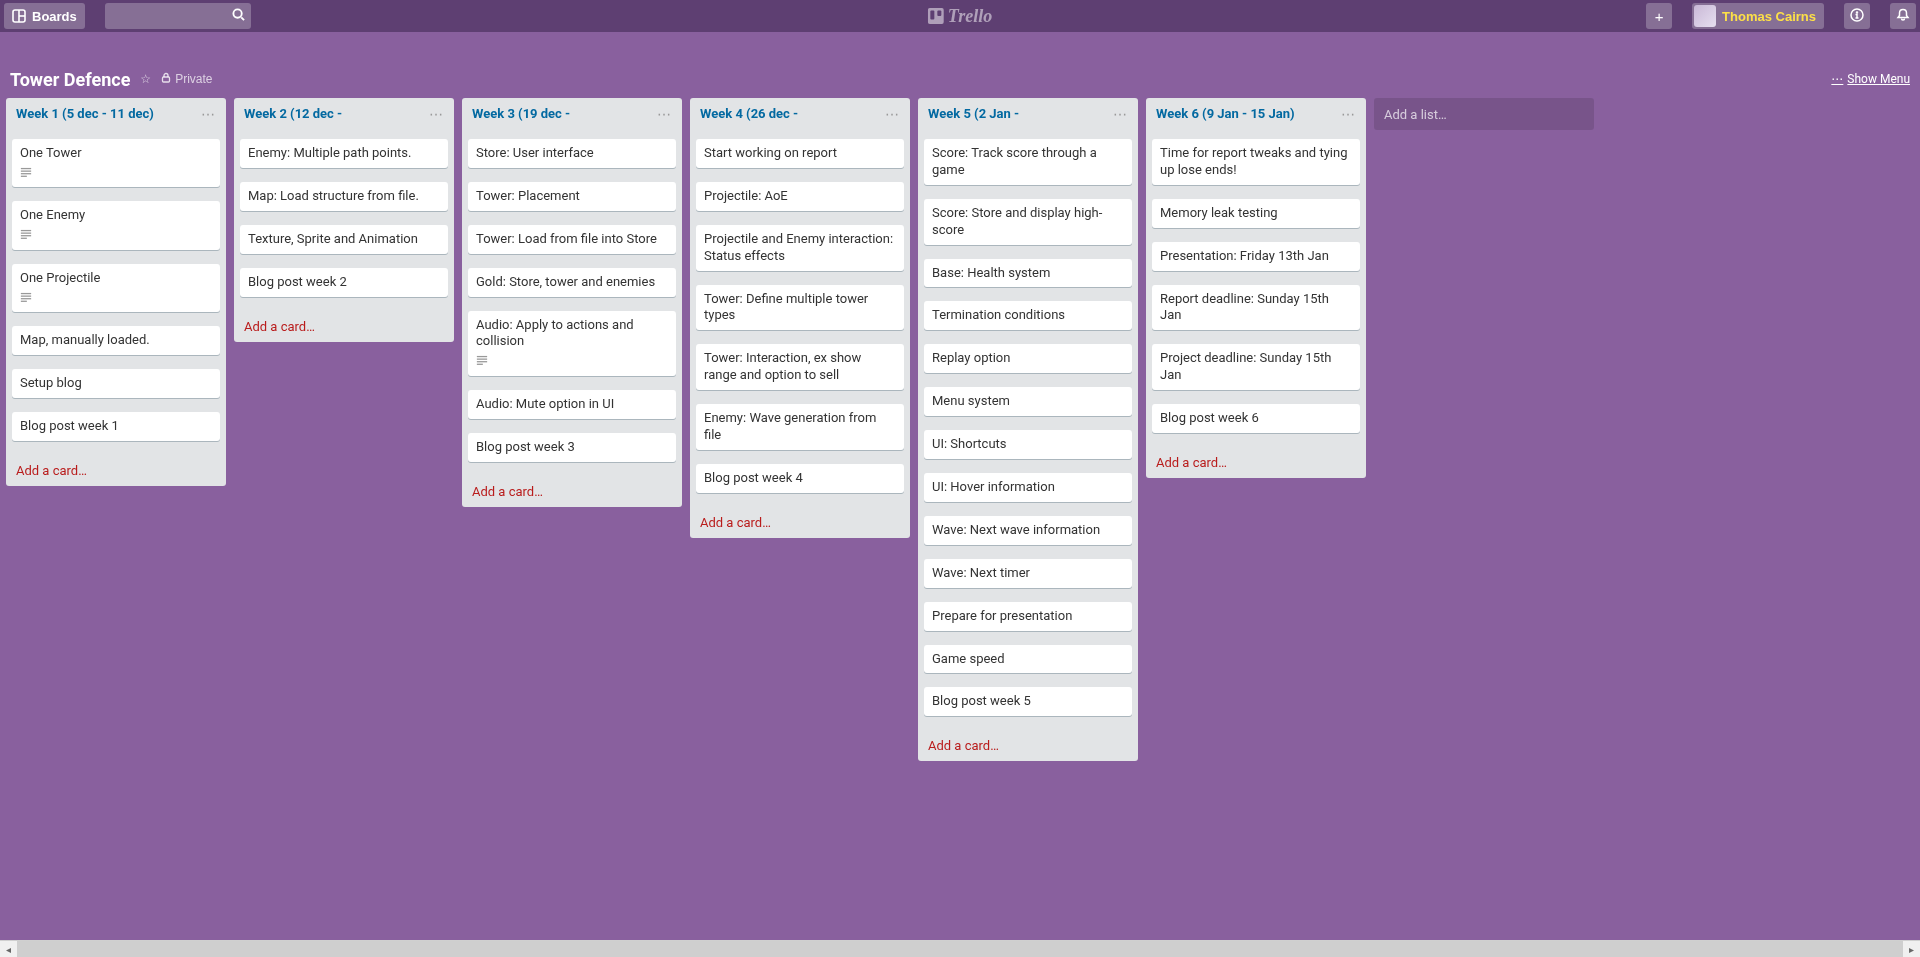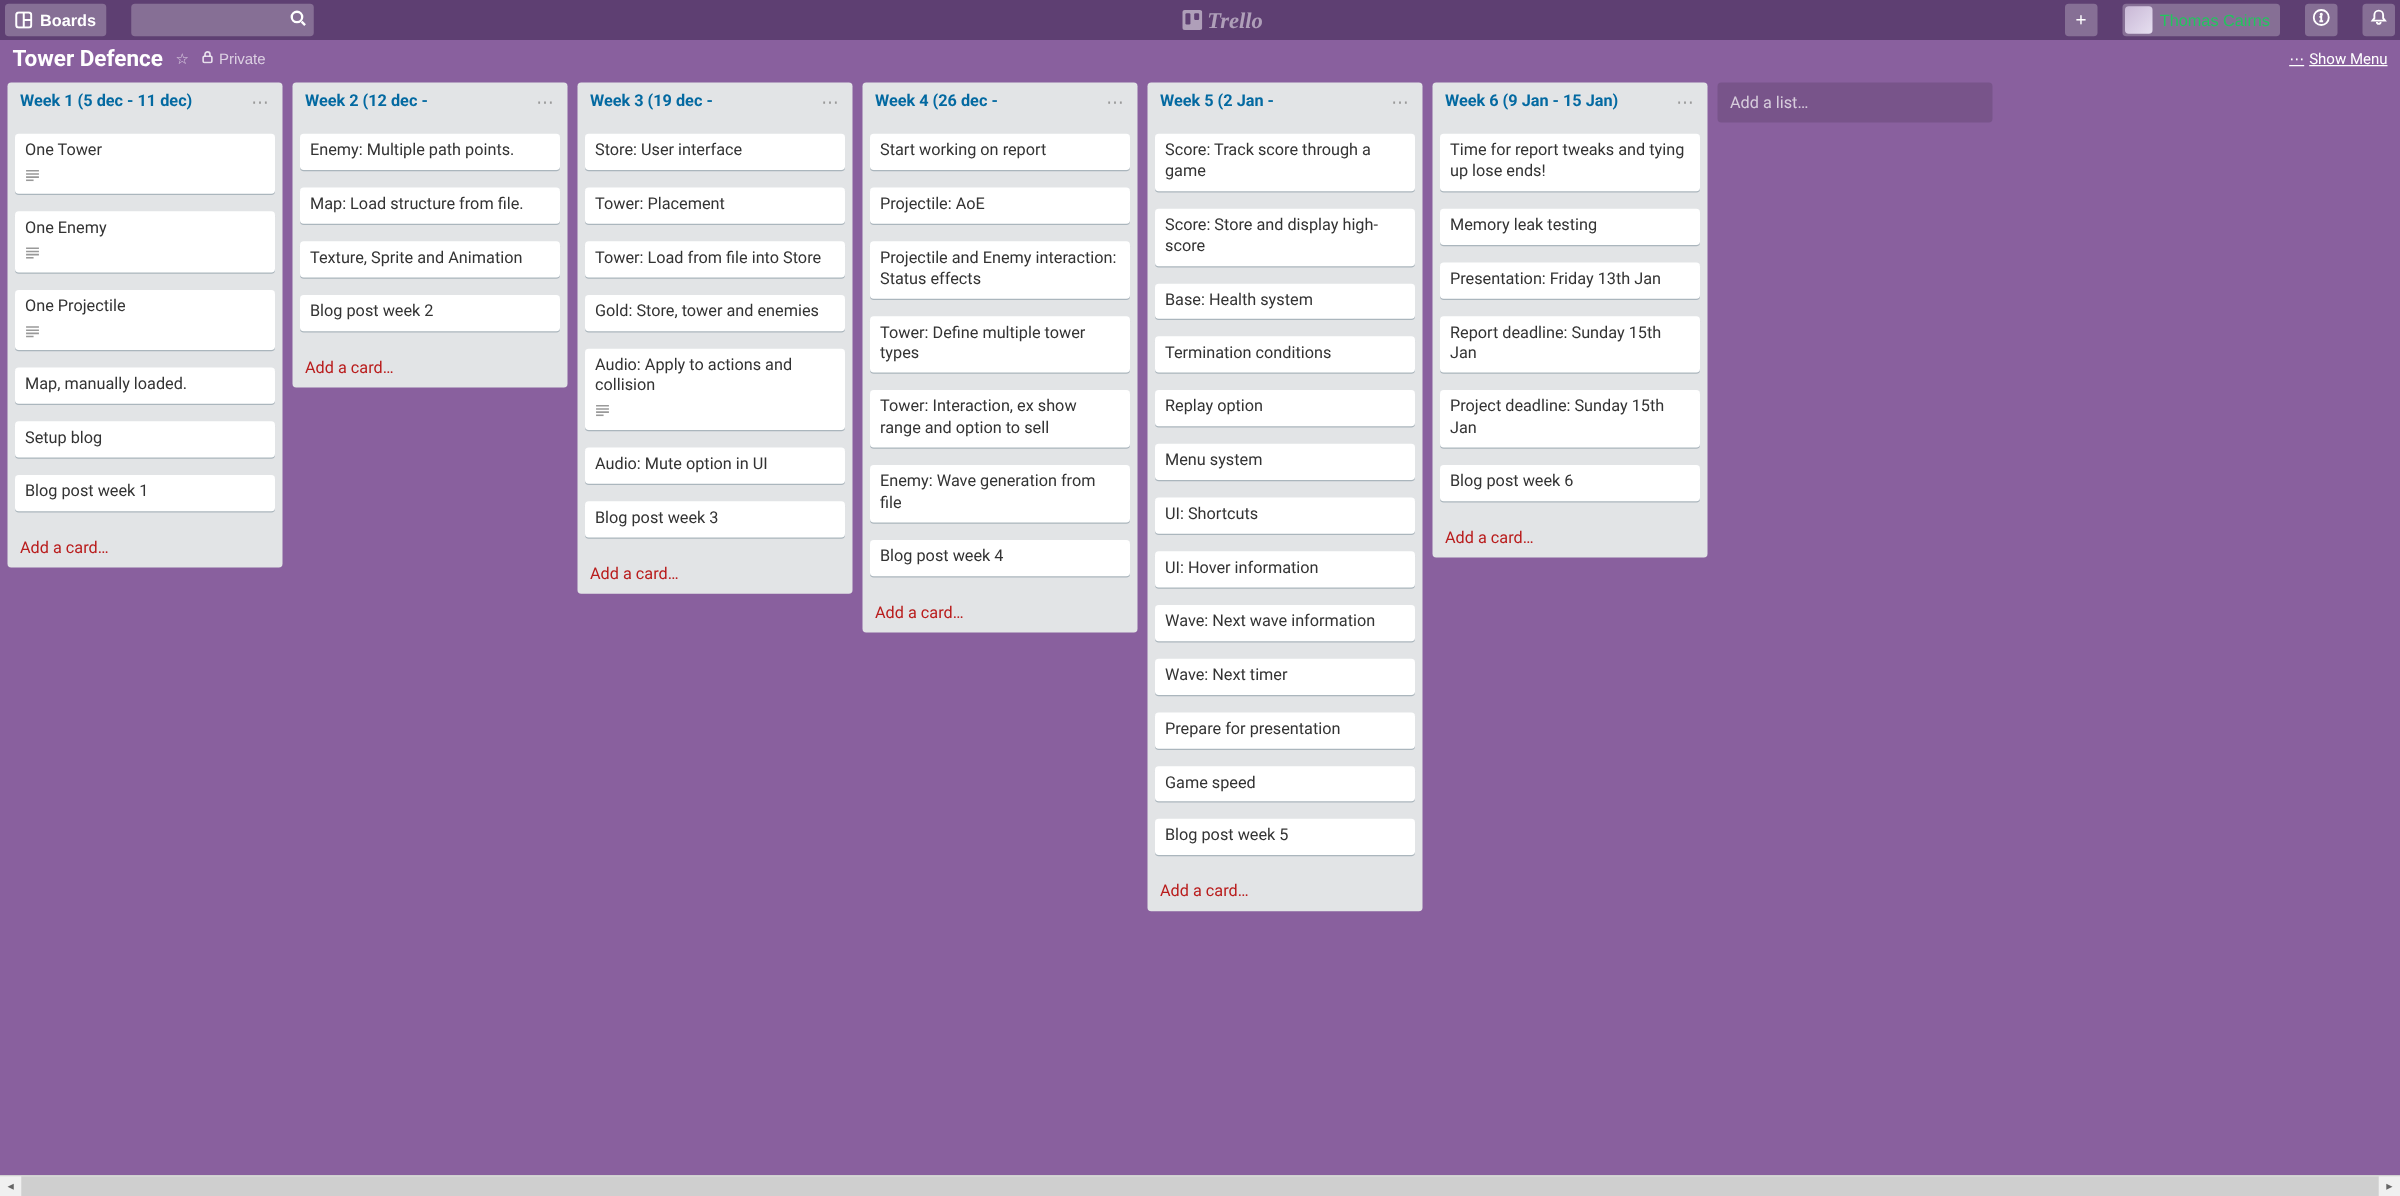--- a/index.html
+++ b/index.html
@@ -66,21 +66,20 @@
     left: 50%;
     transform: translateX(-50%);
     display: flex;
     align-items: center;
     gap: 4px;
     color: rgba(255,255,255,0.5);
     font-weight: 700;
     font-style: italic;
     font-size: 18px;
     font-family: Georgia, serif;
-    margin-left: 18px;
   }
   .logo svg { opacity: 0.5; }
   .spacer { flex: 1; }
   .icon-btn {
     width: 26px;
     height: 26px;
     background: rgba(255,255,255,0.25);
     border: none;
     border-radius: 3px;
     color: #fff;
@@ -88,43 +87,44 @@
     align-items: center;
     justify-content: center;
     cursor: pointer;
     font-size: 15px;
   }
   .user-btn {
     height: 26px;
     background: rgba(255,255,255,0.25);
     border: none;
     border-radius: 3px;
-    color: #22c55e;
+    color: #fde047;
     display: flex;
     align-items: center;
     padding: 0 8px 0 2px;
     gap: 6px;
     cursor: pointer;
-    font-weight: 400;
+    font-weight: 700;
     font-size: 13px;
   }
   .avatar {
     width: 22px;
     height: 22px;
     border-radius: 3px;
     background: linear-gradient(135deg,#c9b8d6,#e6dff0);
   }
   
   .board-header {
     height: 30px;
     display: flex;
     align-items: center;
     padding: 6px 10px;
     gap: 10px;
     color: #fff;
+    margin-top: 32px;
   }
   .board-title {
     font-size: 18px;
     font-weight: 700;
   }
   .board-header .small-btn {
     background: transparent;
     border: none;
     color: rgba(255,255,255,0.7);
     cursor: pointer;

